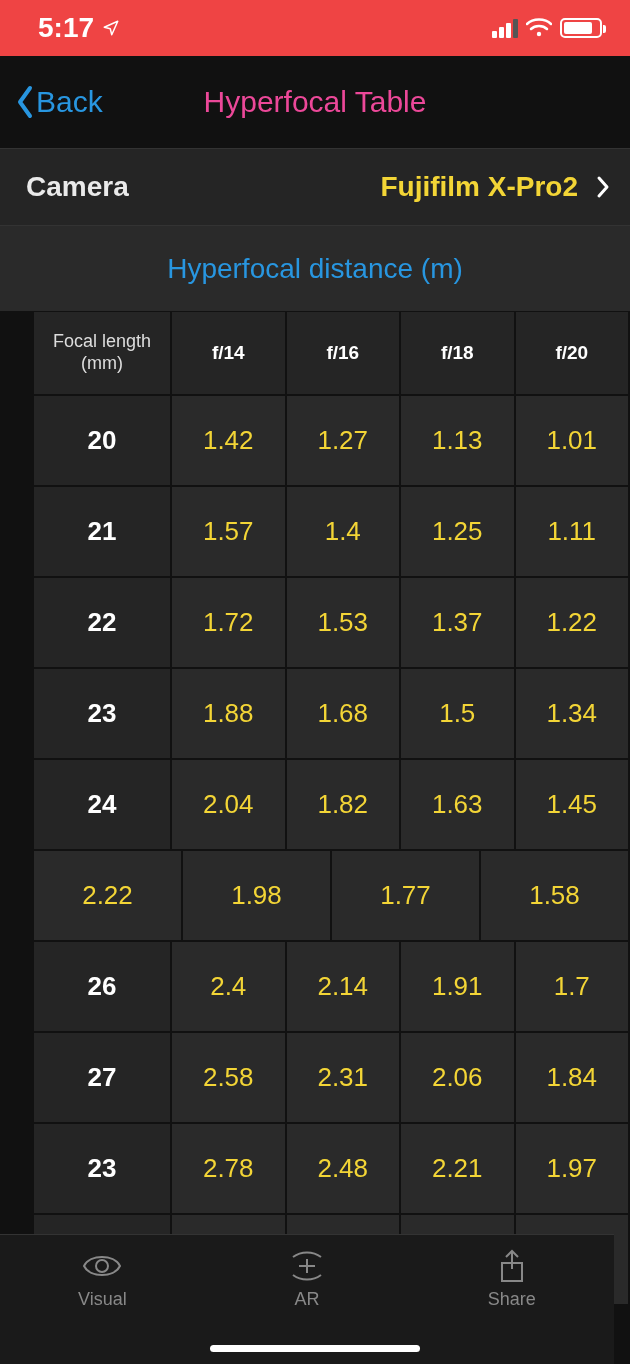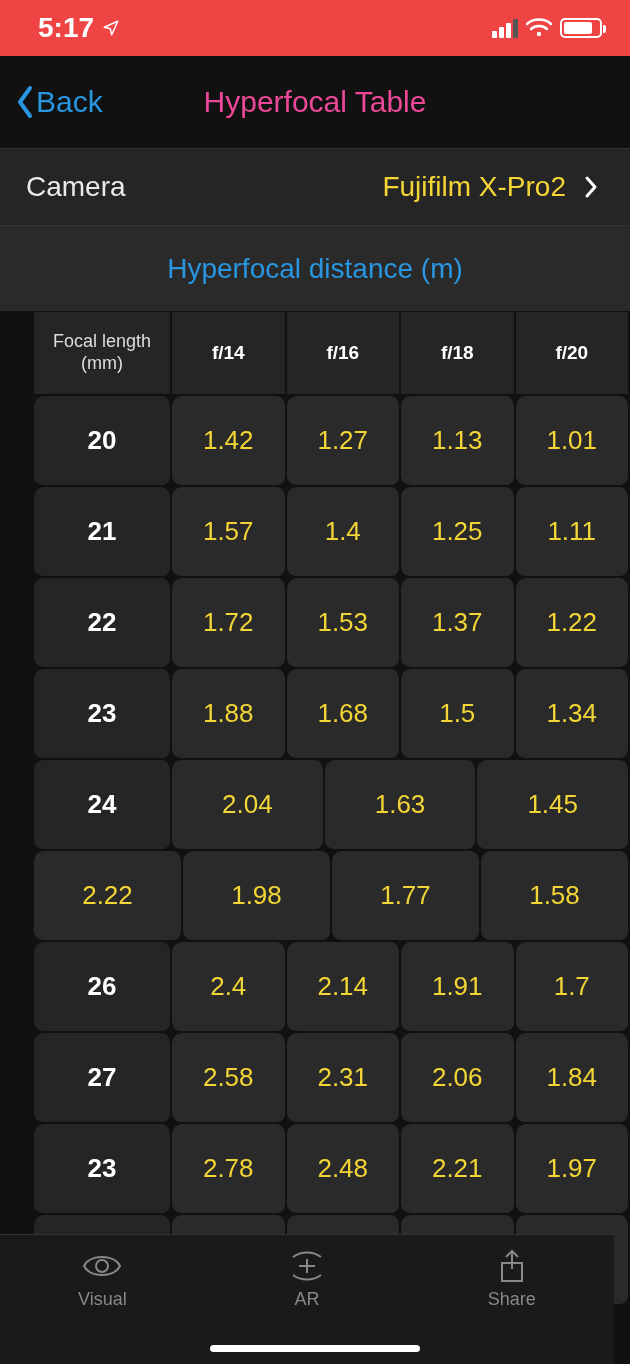--- a/index.html
+++ b/index.html
@@ -21,37 +21,37 @@
     .battery::after { content: ""; position: absolute; right: -6px; top: 5px; width: 3px; height: 8px; background: #fff; border-radius: 0 2px 2px 0; }
     .battery .fill { background: #fff; height: 12px; width: 28px; margin-left: 2px; border-radius: 2px; }
 
     
     .nav-header { height: 92px; background: #111; position: relative; display: flex; align-items: center; }
     .back-btn { position: absolute; left: 14px; display: flex; align-items: center; color: #2896e0; font-size: 30px; }
     .back-btn svg { width: 22px; height: 36px; stroke: #2896e0; }
     .nav-title { width: 100%; text-align: center; font-size: 30px; font-weight: 400; color: #ec4899; }
 
     
-    .camera-row { height: 78px; background: #252525; display: flex; align-items: center; justify-content: space-between; padding: 0 32px 0 26px; border-top: 1px solid #333; border-bottom: 1px solid #333; }
+    .camera-row { height: 78px; background: #252525; display: flex; align-items: center; justify-content: space-between; padding: 0 20px 0 26px; border-top: 1px solid #333; border-bottom: 1px solid #333; font-weight: bold; }
     .camera-label { font-size: 28px; color: #eaeaea; }
     .camera-value-wrap { display: flex; align-items: center; gap: 18px; }
     .camera-value { font-size: 28px; color: #f3d536; }
     .camera-chevron { width: 14px; height: 24px; stroke: #fff; }
 
     
     .subtitle { height: 86px; background: #2a2a2a; display: flex; align-items: center; justify-content: center; font-size: 28px; color: #2896e0; border-bottom: 1px solid #111; }
 
     
     .table { display: flex; flex-direction: column; margin-left: 34px; }
     .thead { display: flex; height: 84px; }
     .thead .th { flex: 1; display: flex; align-items: center; justify-content: center; font-size: 19px; font-weight: 700; color: #fff; background: #252525; border-right: 2px solid #111; border-bottom: 2px solid #111; }
     .thead .th.first { flex: 0 0 138px; font-size: 18px; font-weight: 400; color: #ddd; text-align: center; flex-direction: column; line-height: 1.2; }
 
     .trow { display: flex; height: 91px; }
-    .trow .td { flex: 1; display: flex; align-items: center; justify-content: center; font-size: 26px; color: #f3d536; background: #2a2a2a; border-right: 2px solid #111; border-bottom: 2px solid #111; border-radius: 10px; }
+    .trow .td { flex: 1; display: flex; align-items: center; justify-content: center; font-size: 26px; color: #f3d536; background: #2a2a2a; border-right: 2px solid #111; border-bottom: 2px solid #111; }
     .trow .td.first { flex: 0 0 138px; color: #fff; font-weight: 700; background: #252525; }
 
     
     .tabbar { position: absolute; bottom: 0; left: 0; right: 16px; height: 130px; background: #1a1a1a; display: flex; border-top: 1px solid #333; }
     .tab { flex: 1; display: flex; flex-direction: column; align-items: center; justify-content: flex-start; padding-top: 14px; gap: 6px; color: #888; font-size: 18px; }
     .tab svg { width: 40px; height: 34px; stroke: #888; fill: none; }
 
     .home-indicator { position: absolute; bottom: 12px; left: 50%; transform: translateX(-50%); width: 210px; height: 7px; background: #fff; border-radius: 4px; }
   </style>
 </head>
@@ -141,20 +141,21 @@
       <div class="trow">
         <div class="td first">23</div>
         <div class="td">1.88</div>
         <div class="td">1.68</div>
         <div class="td">1.5</div>
         <div class="td">1.34</div>
       </div>
       <div class="trow">
         <div class="td first">24</div>
         <div class="td">2.04</div>
+        <div class="td">1.82</div>
         <div class="td">1.63</div>
         <div class="td">1.45</div>
       </div>
       <div class="trow">
         <div class="td">2.22</div>
         <div class="td">1.98</div>
         <div class="td">1.77</div>
         <div class="td">1.58</div>
       </div>
       <div class="trow">

